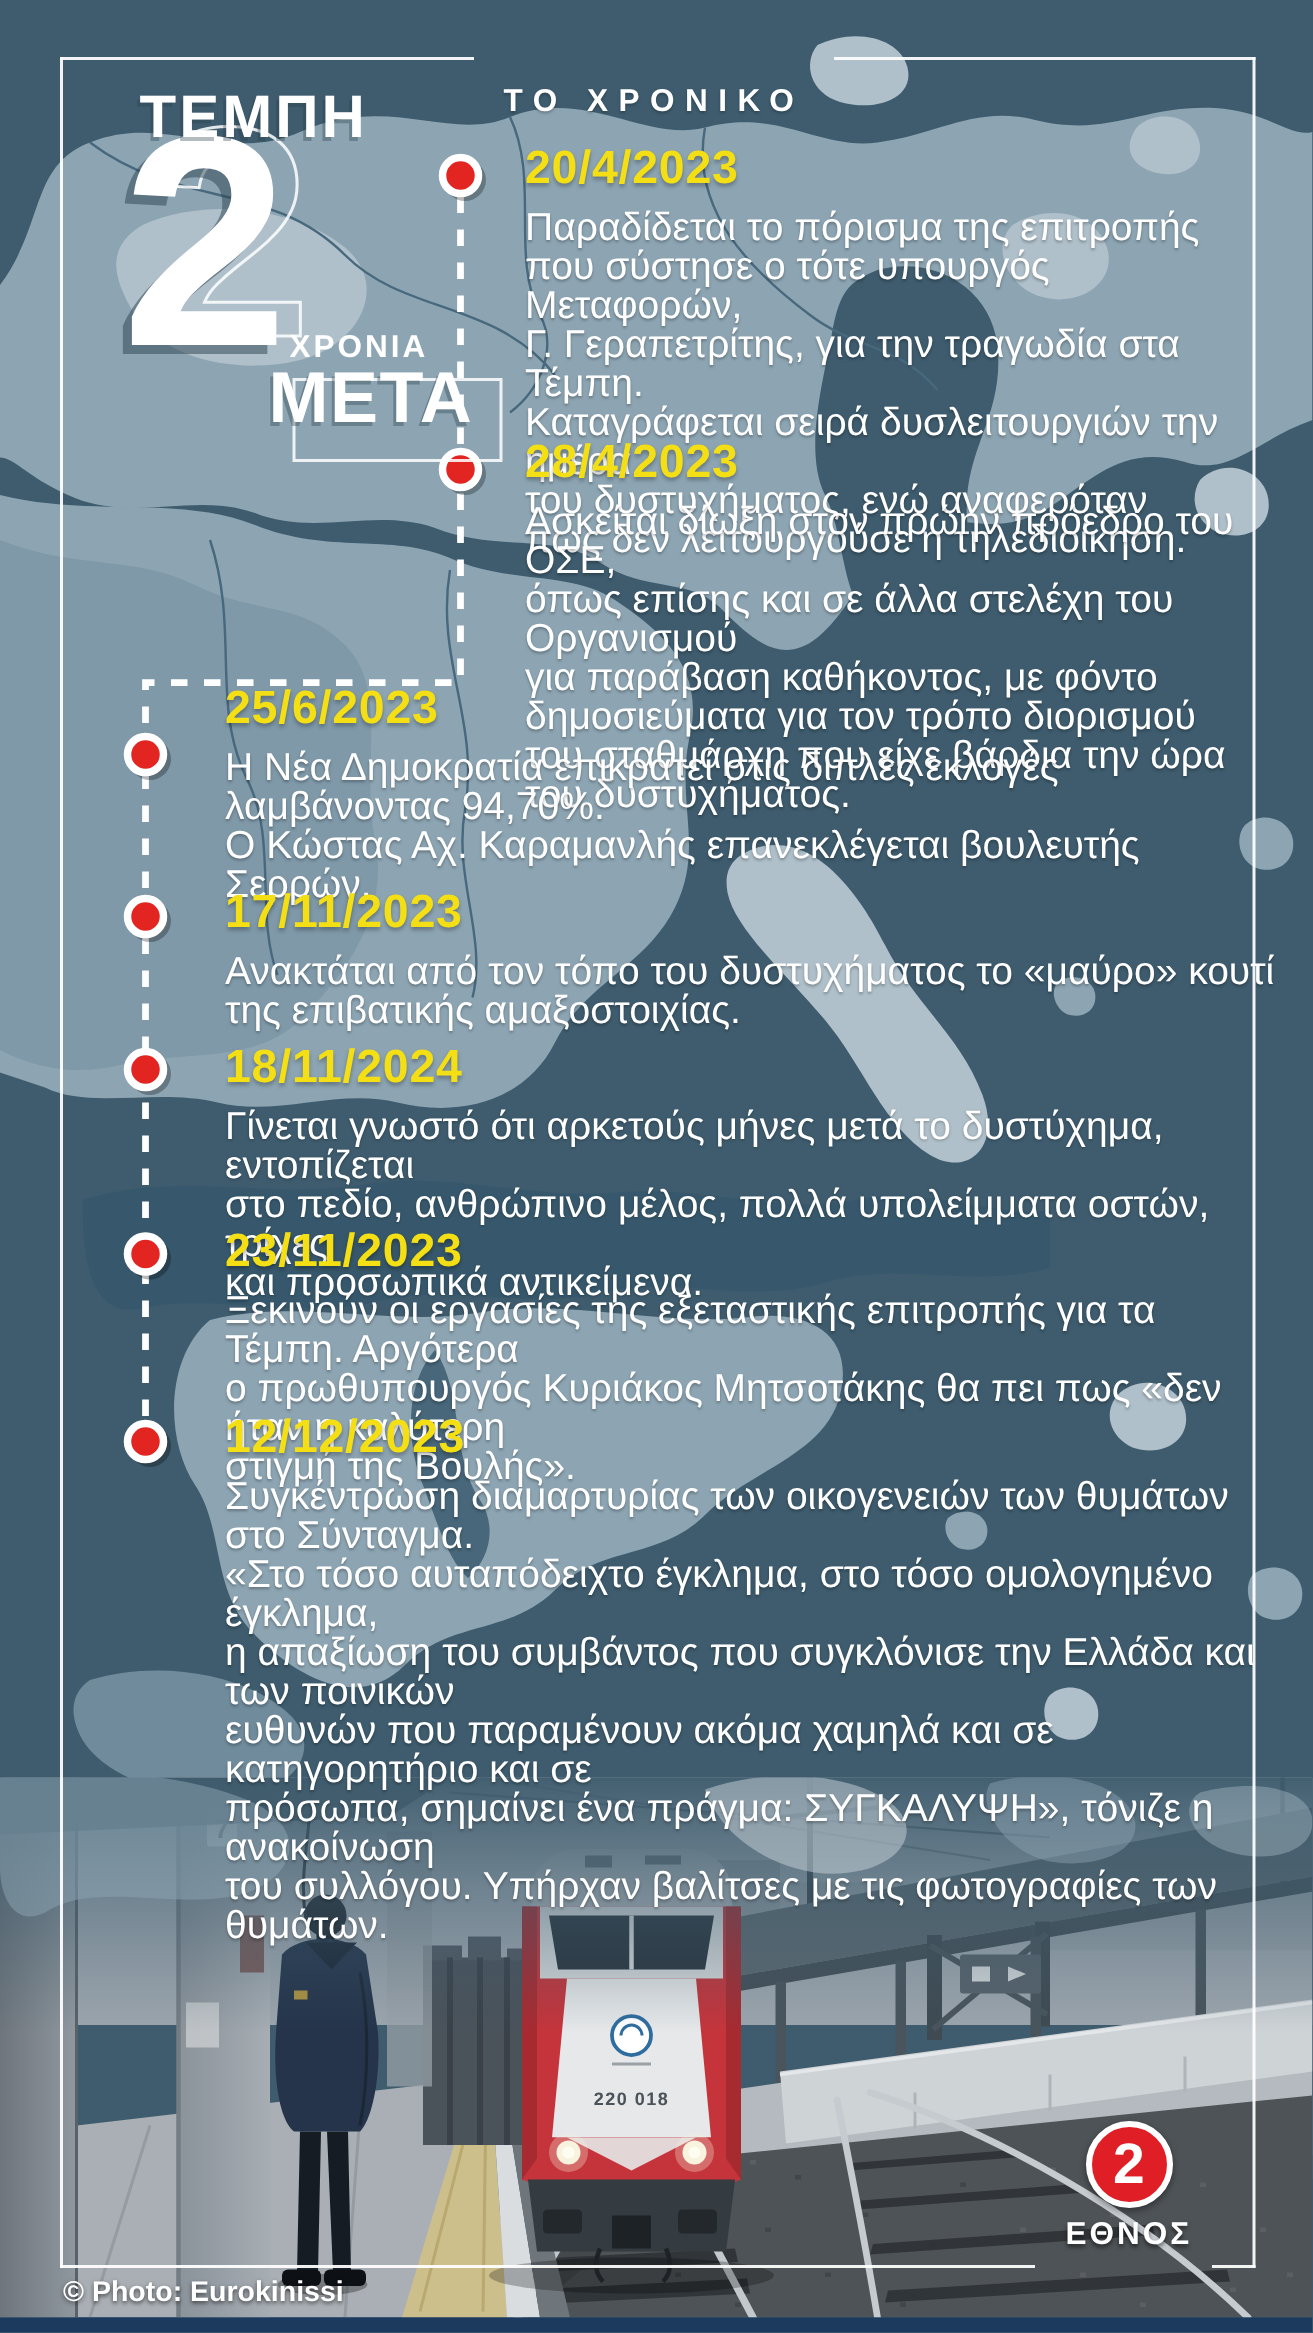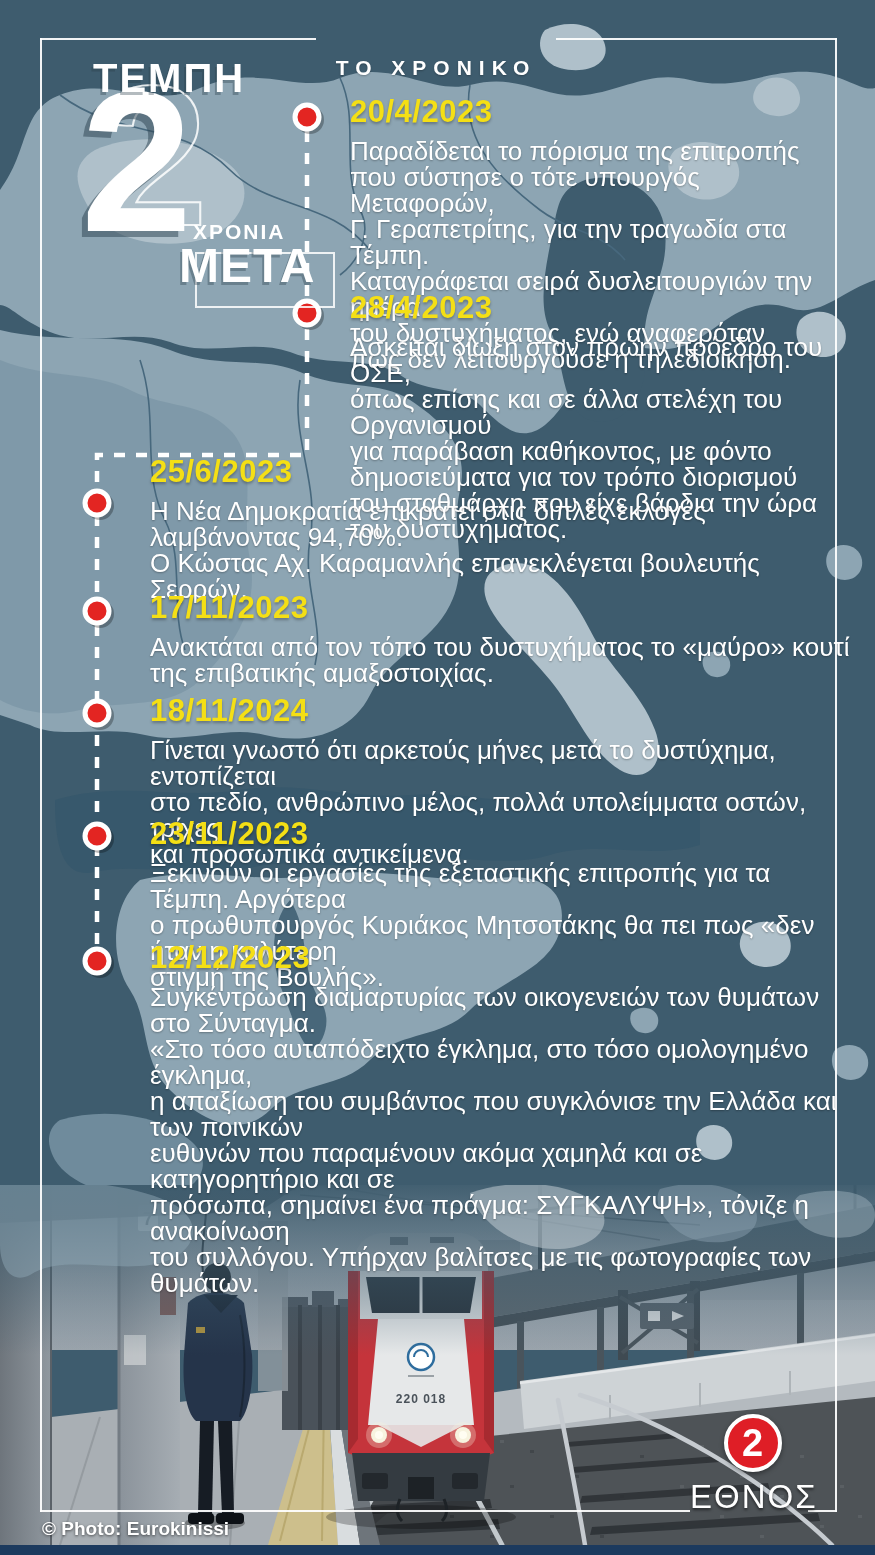--- a/index.html
+++ b/index.html
@@ -70,21 +70,21 @@
   
   #brand{position:absolute;left:690px;top:1414px;width:125px;z-index:35;text-align:center;}
   #brand .b-circle{
     margin:0 auto;width:50px;height:50px;border-radius:50%;
     background:var(--brand-red);border:4px solid #fff;
     display:flex;align-items:center;justify-content:center;
     box-shadow:0 2px 5px rgba(0,0,0,.4);
   }
   #brand .b-circle span{color:#fff;font-size:38px;font-weight:800;line-height:1;}
   #brand .b-name{
-    margin-top:6px;color:#fff;font-size:33px;font-weight:400;letter-spacing:2px;
+    margin-top:6px;color:#fff;font-size:21px;font-weight:700;letter-spacing:2px;
     text-shadow:0 2px 3px rgba(0,0,0,.55);
   }
   
   #bottom-bar{position:absolute;left:0;top:1545px;width:875px;height:10px;background:#1C3A5E;z-index:40;}
 </style>
 </head>
 <body>
 
 <svg id="map-svg" viewBox="0 0 875 1250" xmlns="http://www.w3.org/2000/svg">
 

